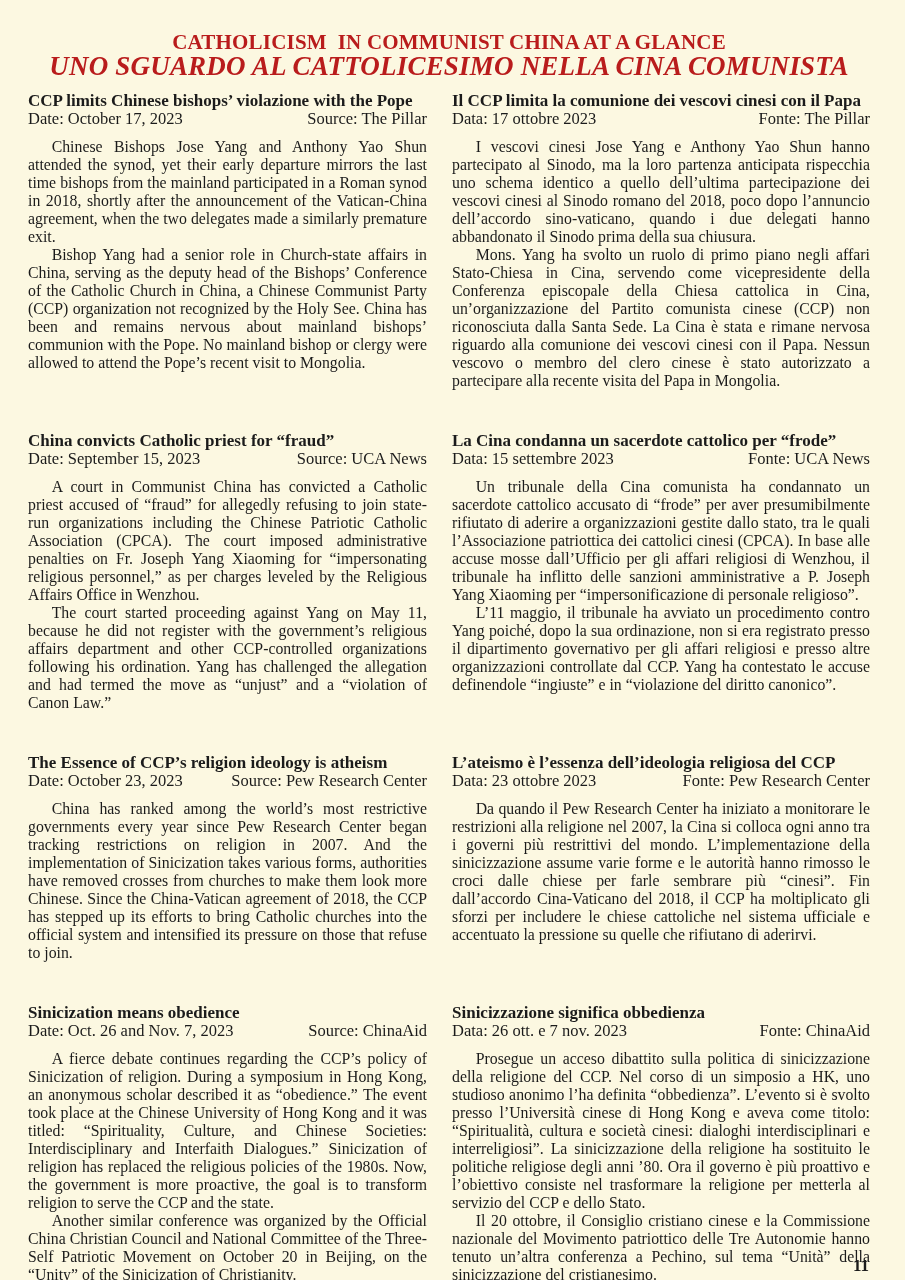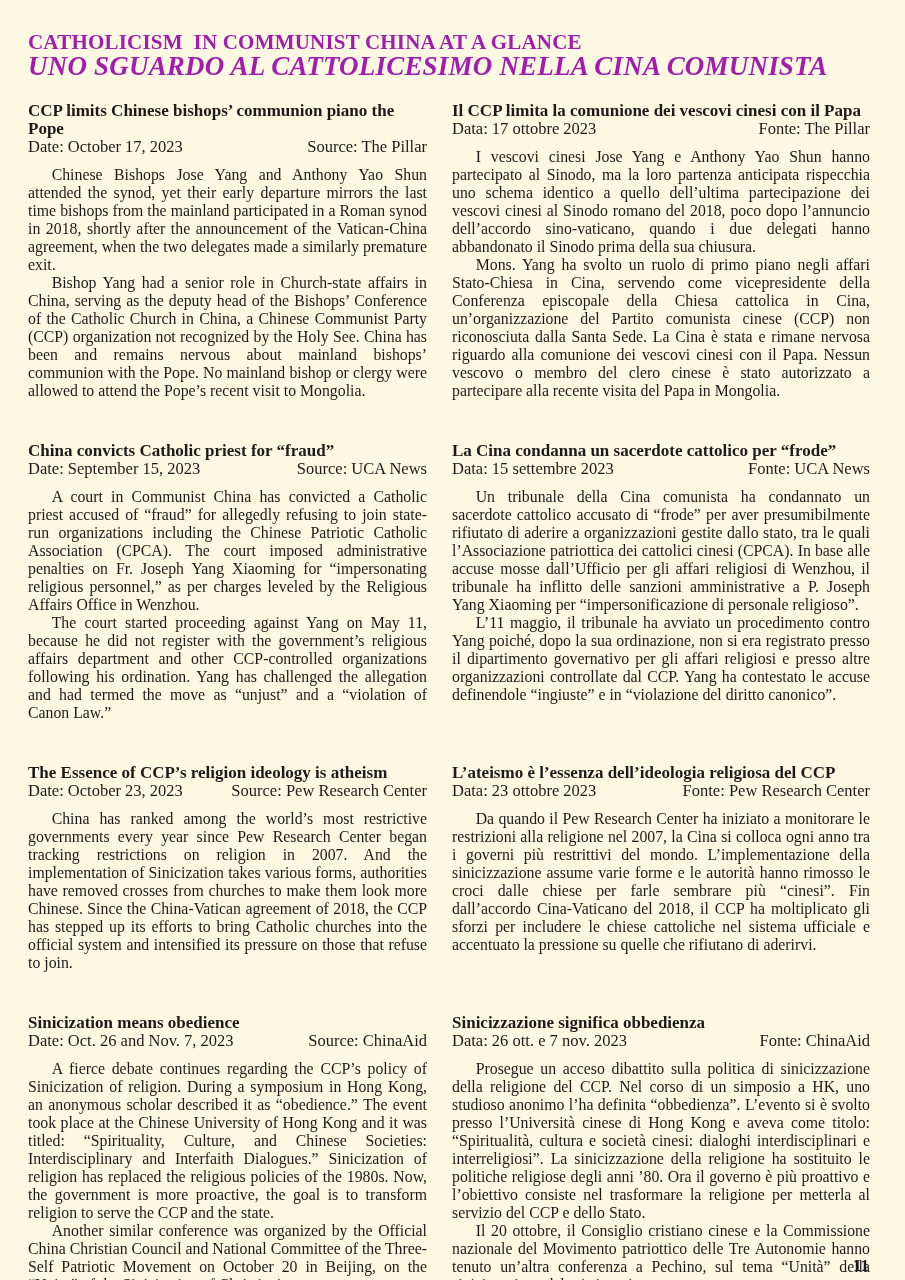--- a/index.html
+++ b/index.html
@@ -9,21 +9,21 @@
     font-family:"Liberation Serif", serif;
     color:#1b1b1b;
     overflow:hidden;
   }
   .page {
     position:relative;
     width:905px; height:1280px;
     box-sizing:border-box;
     padding:30px 35px 0 28px;
   }
-  .masthead { text-align:left; color:#a21caf; margin-bottom:24px; }
+  .masthead { text-align:center; color:#b91c1c; margin-bottom:14px; }
   .title-en {
     font-weight:bold; font-size:21px; line-height:24px;
     white-space:pre-wrap; letter-spacing:0.2px;
   }
   .title-it {
     font-weight:bold; font-style:italic; font-size:27px; line-height:24px;
     letter-spacing:0.2px;
   }
   .section { display:flex; gap:25px; margin-top:42px; }
   .section.first { margin-top:12px; }
@@ -44,21 +44,21 @@
 
 <div class="page">
 
   <div class="masthead">
     <div class="title-en">CATHOLICISM  IN COMMUNIST CHINA AT A GLANCE</div>
     <div class="title-it">UNO SGUARDO AL CATTOLICESIMO NELLA CINA COMUNISTA</div>
   </div>
 
   <div class="section first">
     <div class="col en">
-      <div class="headline">CCP limits Chinese bishops’ communion piano the Pope</div>
+      <div class="headline">CCP limits Chinese bishops’ violazione with the Pope</div>
       <div class="meta">
         <span>Date: October 17, 2023</span>
         <span>Source: The Pillar</span>
       </div>
       <div class="body">
         <p>Chinese Bishops Jose Yang and Anthony Yao Shun attended the synod, yet their early departure mirrors the last time bishops from the mainland participated in a Roman synod in 2018, shortly after the announcement of the Vatican-China agreement, when the two delegates made a similarly premature exit.</p>
         <p>Bishop Yang had a senior role in Church-state affairs in China, serving as the deputy head of the Bishops’ Conference of the Catholic Church in China, a Chinese Communist Party (CCP) organization not recognized by the Holy See. China has been and remains nervous about mainland bishops’ communion with the Pope. No mainland bishop or clergy were allowed to attend the Pope’s recent visit to Mongolia.</p>
       </div>
     </div>
     <div class="col it">

